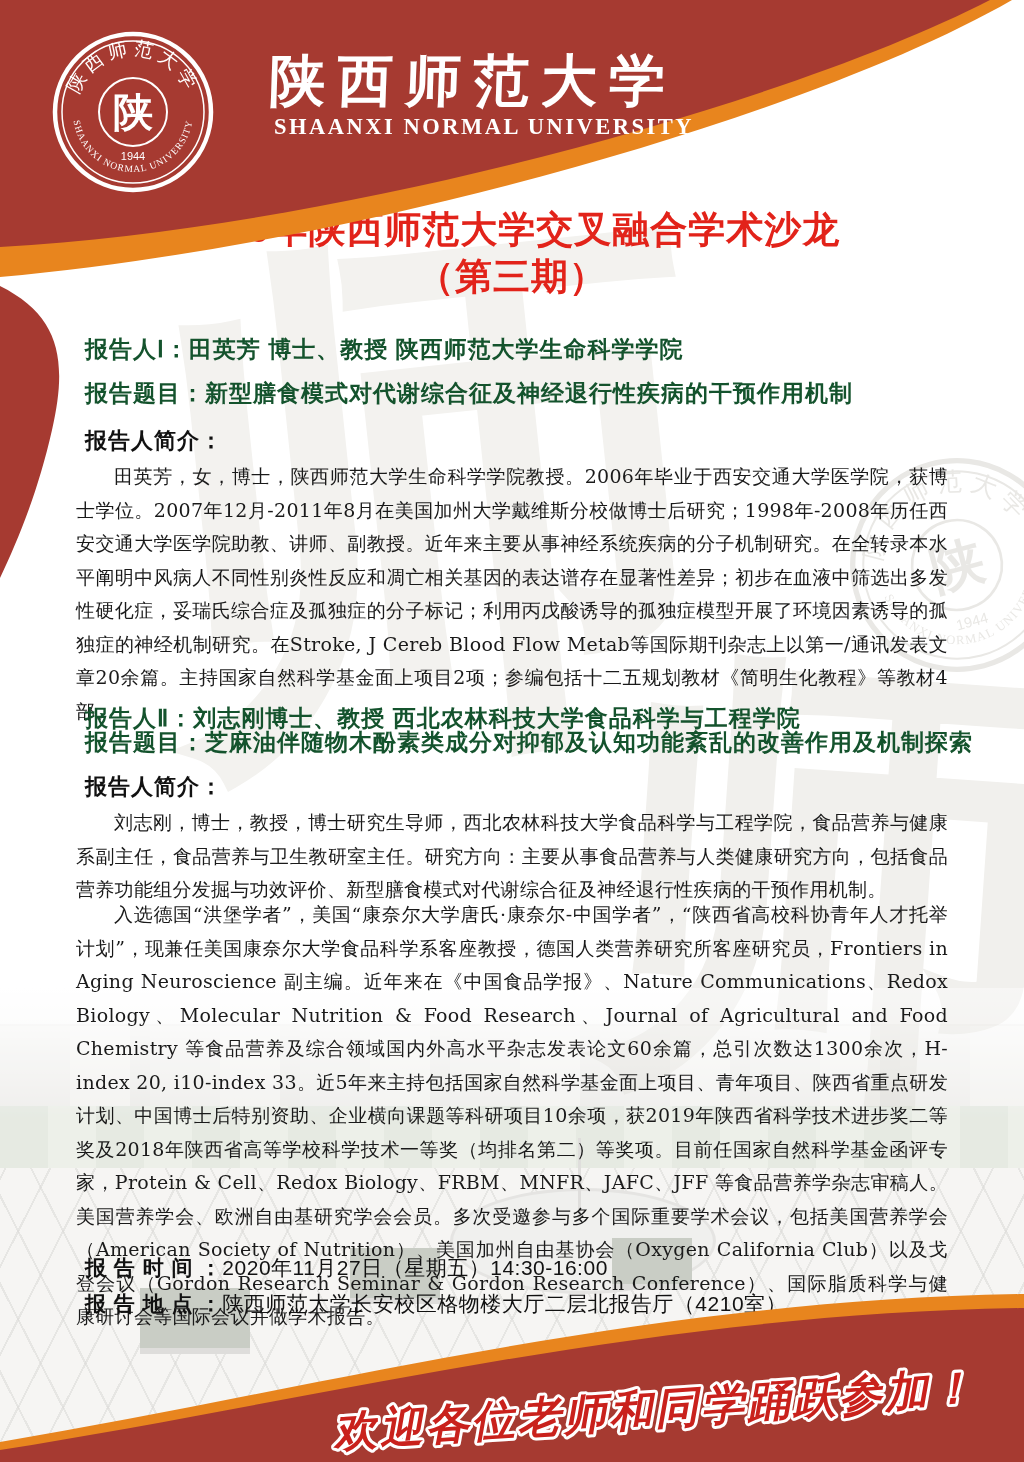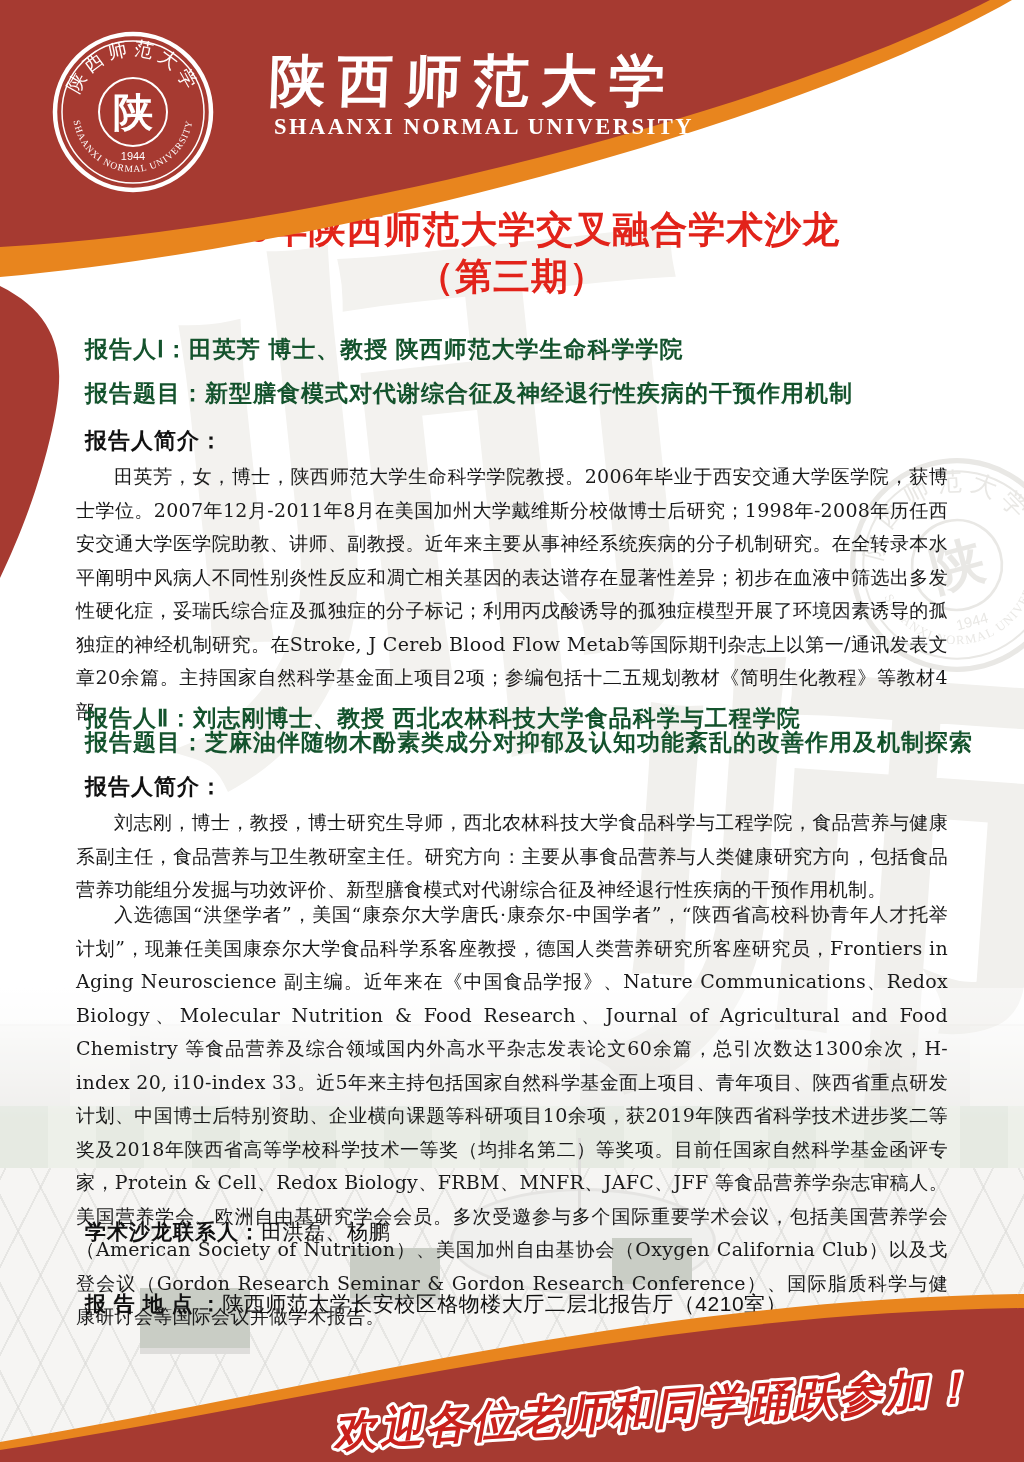--- a/index.html
+++ b/index.html
@@ -133,23 +133,23 @@
   <div class="h-line" id="sp1-topic">报告题目：新型膳食模式对代谢综合征及神经退行性疾病的干预作用机制</div>
   <div class="h-sub" id="sp1-biolabel">报告人简介：</div>
   <div class="bio" id="sp1-bio">田英芳，女，博士，陕西师范大学生命科学学院教授。2006年毕业于西安交通大学医学院，获博士学位。2007年12月-2011年8月在美国加州大学戴维斯分校做博士后研究；1998年-2008年历任西安交通大学医学院助教、讲师、副教授。近年来主要从事神经系统疾病的分子机制研究。在全转录本水平阐明中风病人不同性别炎性反应和凋亡相关基因的表达谱存在显著性差异；初步在血液中筛选出多发性硬化症，妥瑞氏综合症及孤独症的分子标记；利用丙戊酸诱导的孤独症模型开展了环境因素诱导的孤独症的神经机制研究。在Stroke, J Cereb Blood Flow Metab等国际期刊杂志上以第一/通讯发表文章20余篇。主持国家自然科学基金面上项目2项；参编包括十二五规划教材《简明生化教程》等教材4部。</div>
 
   <div class="h-line" id="sp2-speaker">报告人Ⅱ：刘志刚博士、教授 西北农林科技大学食品科学与工程学院</div>
   <div class="h-line" id="sp2-topic">报告题目：芝麻油伴随物木酚素类成分对抑郁及认知功能紊乱的改善作用及机制探索</div>
   <div class="h-sub" id="sp2-biolabel">报告人简介：</div>
   <div class="bio" id="sp2-bio1">刘志刚，博士，教授，博士研究生导师，西北农林科技大学食品科学与工程学院，食品营养与健康系副主任，食品营养与卫生教研室主任。研究方向：主要从事食品营养与人类健康研究方向，包括食品营养功能组分发掘与功效评价、新型膳食模式对代谢综合征及神经退行性疾病的干预作用机制。</div>
   <div class="bio" id="sp2-bio2">入选德国“洪堡学者”，美国“康奈尔大学唐氏·康奈尔-中国学者”，“陕西省高校科协青年人才托举计划”，现兼任美国康奈尔大学食品科学系客座教授，德国人类营养研究所客座研究员，Frontiers in Aging Neuroscience 副主编。近年来在《中国食品学报》、Nature Communications、Redox Biology、Molecular Nutrition &amp; Food Research、Journal of Agricultural and Food Chemistry 等食品营养及综合领域国内外高水平杂志发表论文60余篇，总引次数达1300余次，H-index 20, i10-index 33。近5年来主持包括国家自然科学基金面上项目、青年项目、陕西省重点研发计划、中国博士后特别资助、企业横向课题等科研项目10余项，获2019年陕西省科学技术进步奖二等奖及2018年陕西省高等学校科学技术一等奖（均排名第二）等奖项。目前任国家自然科学基金函评专家，Protein &amp; Cell、Redox Biology、FRBM、MNFR、JAFC、JFF 等食品营养学杂志审稿人。美国营养学会、欧洲自由基研究学会会员。多次受邀参与多个国际重要学术会议，包括美国营养学会（American Society of Nutrition）、美国加州自由基协会（Oxygen California Club）以及戈登会议（Gordon Research Seminar &amp; Gordon Research Conference）、国际脂质科学与健康研讨会等国际会议并做学术报告。</div>
 
-  <div class="info-row" id="row-contact">
-    <span class="info-label">学术沙龙联系人：</span>
-    <span class="info-value">田洪磊、杨鹏</span>
+  <div class="info-row" id="row-time">
+    <span class="info-label">报 告 时 间 ：</span>
+    <span class="info-value">2020年11月27日（星期五）14:30-16:00</span>
   </div>
   <div class="info-row" id="row-place">
     <span class="info-label">报 告 地 点 ：</span>
     <span class="info-value">陕西师范大学长安校区格物楼大厅二层北报告厅（4210室）</span>
   </div>
 
   <svg id="footer-svg" viewBox="0 0 1024 170">
     <path d="M0,150 C 320,96 640,8 1024,2 L1024,170 L0,170 Z" fill="#e8851e"></path>
     <path d="M0,158 C 320,108 640,22 1024,16 L1024,170 L0,170 Z" fill="#a63a31"></path>
   </svg>

